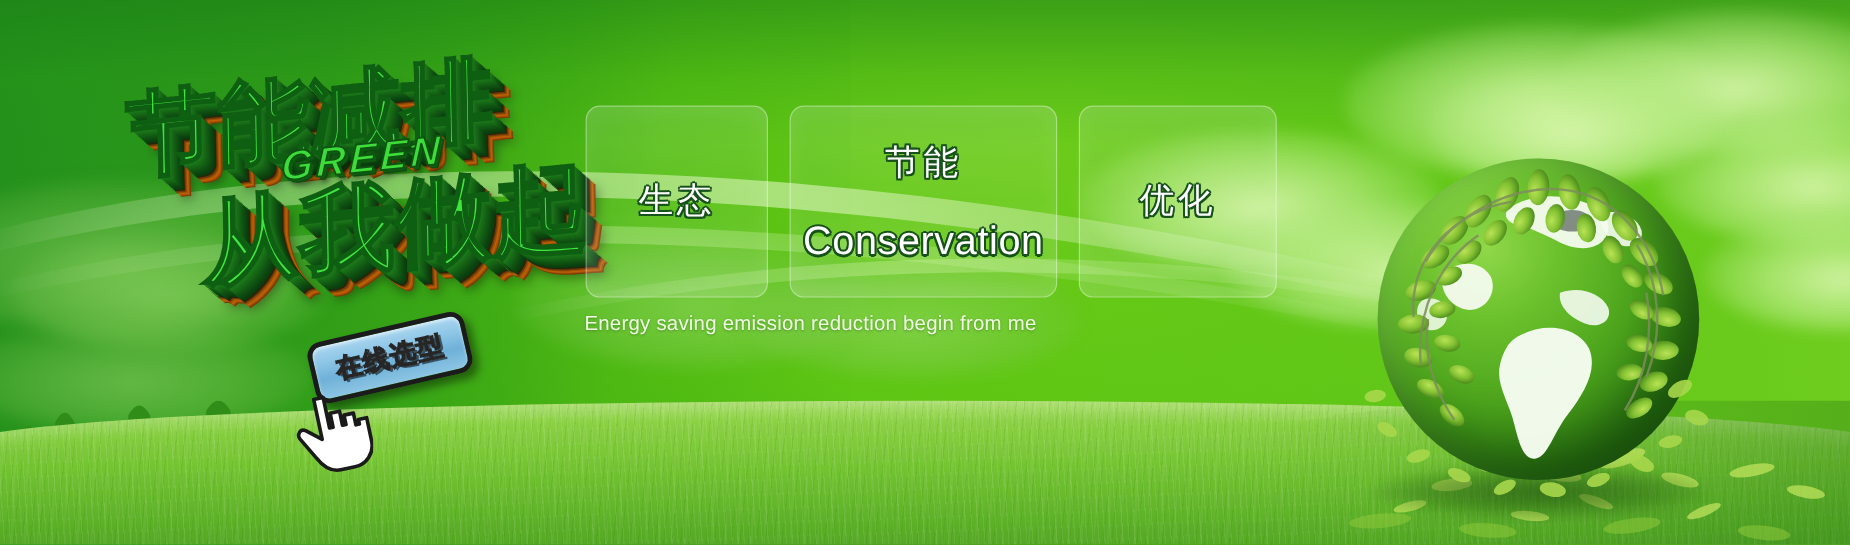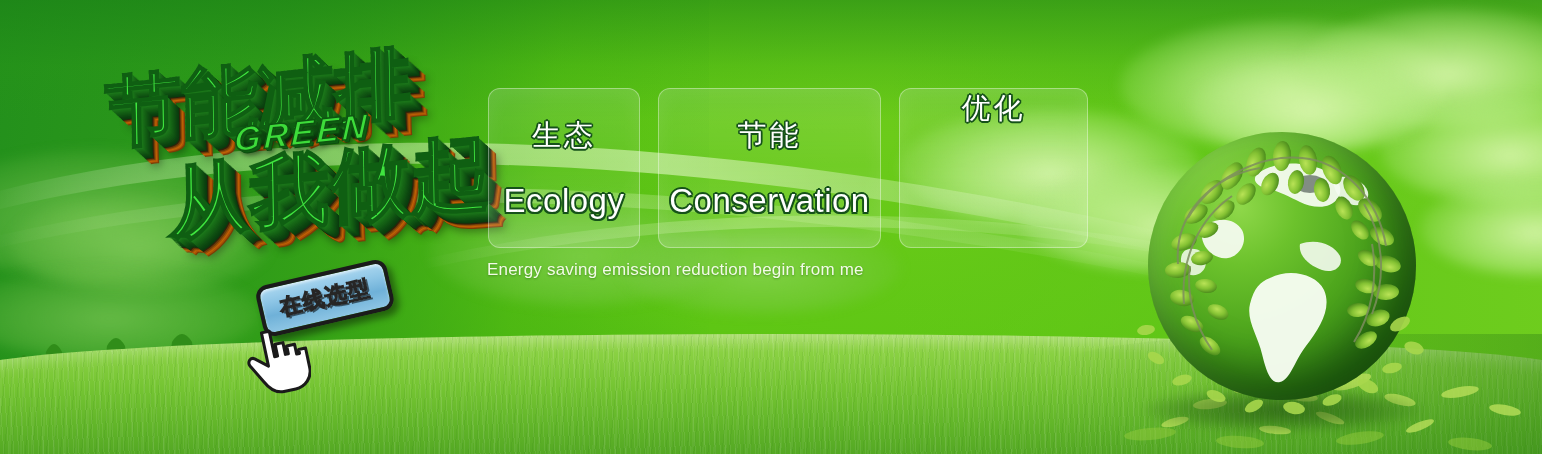--- a/index.html
+++ b/index.html
@@ -220,21 +220,21 @@
     border: 1px solid rgba(255,255,255,0.38);
     background: linear-gradient(180deg, rgba(255,255,255,0.13) 0%, rgba(255,255,255,0.06) 48%, rgba(255,255,255,0.14) 100%);
     display: flex;
     flex-direction: column;
     align-items: center;
     justify-content: center;
     gap: 26px;
     box-shadow: inset 0 0 22px rgba(255,255,255,0.08);
   }
   .card.wide { width: 223px; }
-  .card.wider { width: 189px; justify-content: space-between; }
+  .card.wider { width: 165px; }
 
   .card-cn {
     font-size: 29px;
     font-weight: 400;
     color: #ffffff;
     letter-spacing: 3px;
     text-shadow:
       -1.4px -1.4px 0 #16521a, 1.4px -1.4px 0 #16521a,
       -1.4px 1.4px 0 #16521a, 1.4px 1.4px 0 #16521a,
       0 -1.6px 0 #16521a, 0 1.6px 0 #16521a,
@@ -535,21 +535,20 @@
   <svg class="cursor-hand" viewBox="0 0 66 72">
     <g transform="rotate(-12 33 36)">
       <path d="M22,8 L30,8 L30,34 L33,34 L33,22 L41,22 L41,34 L44,34 L44,26 L52,26 L52,36 L55,36 L55,32 L62,32 L62,52
                C62,62 54,70 44,70 L32,70 C24,70 18,64 14,56 L4,38 C2,34 6,29 10,32 L22,42 Z" fill="#ffffff" stroke="#1a1a1a" stroke-width="3" stroke-linejoin="round"></path>
     </g>
   </svg>
 
   <div class="cards">
     <div class="card">
       <span class="card-cn">生态</span>
-      <span class="card-en">Ecology</span>
     </div>
     <div class="card wide">
       <span class="card-cn">节能</span>
       <span class="card-en">Conservation</span>
     </div>
     <div class="card wider">
       <span class="card-cn">优化</span>
     </div>
   </div>
 

